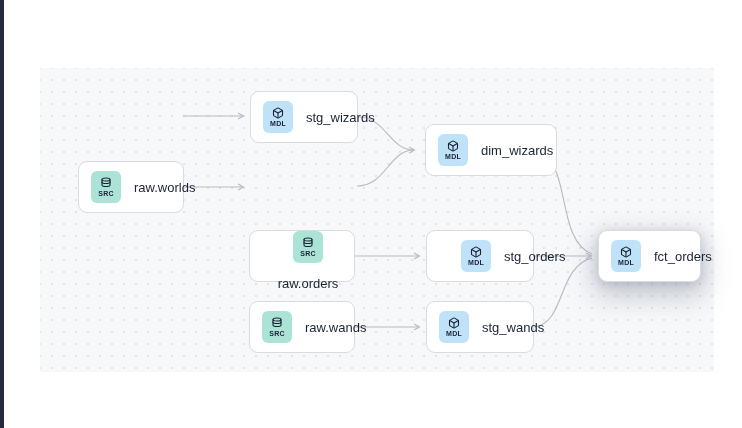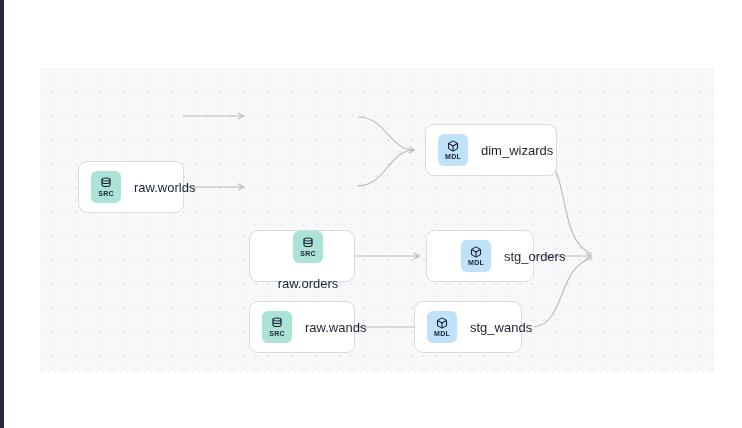--- a/index.html
+++ b/index.html
@@ -91,37 +91,50 @@
             <ellipse cx="12" cy="5" rx="8" ry="3"></ellipse>
             <path d="M4 5v5c0 1.66 3.58 3 8 3s8-1.34 8-3V5"></path>
             <path d="M4 10v6c0 1.66 3.58 3 8 3s8-1.34 8-3v-6"></path>
           </svg>
       </span>
       <span class="badge-label">SRC</span>
     </span>
     <span class="node-label">raw.wands</span>
   </div>
 
+  <div class="node" style="left:250px;top:91px;width:108px;">
+    <span class="badge mdl">
+      <span class="badge-icon">
+        <svg viewBox="0 0 24 24" fill="none" stroke-width="2.2" stroke-linejoin="round">
+            <path d="M21 16V8a2 2 0 0 0-1-1.73l-7-4a2 2 0 0 0-2 0l-7 4A2 2 0 0 0 3 8v8a2 2 0 0 0 1 1.73l7 4a2 2 0 0 0 2 0l7-4A2 2 0 0 0 21 16z"></path>
+            <path d="M3.3 7l8.7 5 8.7-5"></path>
+            <path d="M12 22V12"></path>
+          </svg>
+      </span>
+      <span class="badge-label">MDL</span>
+    </span>
+    <span class="node-label">stg_wizards</span>
+  </div>
 
 
   <div class="node" style="left:426px;top:230px;width:108px;padding-left:34px;">
     <span class="badge mdl">
       <span class="badge-icon">
         <svg viewBox="0 0 24 24" fill="none" stroke-width="2.2" stroke-linejoin="round">
             <path d="M21 16V8a2 2 0 0 0-1-1.73l-7-4a2 2 0 0 0-2 0l-7 4A2 2 0 0 0 3 8v8a2 2 0 0 0 1 1.73l7 4a2 2 0 0 0 2 0l7-4A2 2 0 0 0 21 16z"></path>
             <path d="M3.3 7l8.7 5 8.7-5"></path>
             <path d="M12 22V12"></path>
           </svg>
       </span>
       <span class="badge-label">MDL</span>
     </span>
     <span class="node-label">stg_orders</span>
   </div>
 
-  <div class="node" style="left:414px;top:301px;width:108px;">
+  <div class="node" style="left:426px;top:301px;width:108px;">
     <span class="badge mdl">
       <span class="badge-icon">
         <svg viewBox="0 0 24 24" fill="none" stroke-width="2.2" stroke-linejoin="round">
             <path d="M21 16V8a2 2 0 0 0-1-1.73l-7-4a2 2 0 0 0-2 0l-7 4A2 2 0 0 0 3 8v8a2 2 0 0 0 1 1.73l7 4a2 2 0 0 0 2 0l7-4A2 2 0 0 0 21 16z"></path>
             <path d="M3.3 7l8.7 5 8.7-5"></path>
             <path d="M12 22V12"></path>
           </svg>
       </span>
       <span class="badge-label">MDL</span>
     </span>
@@ -135,13 +148,26 @@
             <path d="M21 16V8a2 2 0 0 0-1-1.73l-7-4a2 2 0 0 0-2 0l-7 4A2 2 0 0 0 3 8v8a2 2 0 0 0 1 1.73l7 4a2 2 0 0 0 2 0l7-4A2 2 0 0 0 21 16z"></path>
             <path d="M3.3 7l8.7 5 8.7-5"></path>
             <path d="M12 22V12"></path>
           </svg>
       </span>
       <span class="badge-label">MDL</span>
     </span>
     <span class="node-label">dim_wizards</span>
   </div>
 
+  <div class="node elevated" style="left:598px;top:230px;width:103px;">
+    <span class="badge mdl">
+      <span class="badge-icon">
+        <svg viewBox="0 0 24 24" fill="none" stroke-width="2.2" stroke-linejoin="round">
+            <path d="M21 16V8a2 2 0 0 0-1-1.73l-7-4a2 2 0 0 0-2 0l-7 4A2 2 0 0 0 3 8v8a2 2 0 0 0 1 1.73l7 4a2 2 0 0 0 2 0l7-4A2 2 0 0 0 21 16z"></path>
+            <path d="M3.3 7l8.7 5 8.7-5"></path>
+            <path d="M12 22V12"></path>
+          </svg>
+      </span>
+      <span class="badge-label">MDL</span>
+    </span>
+    <span class="node-label">fct_orders</span>
+  </div>
 </div>
 
 </body></html>

